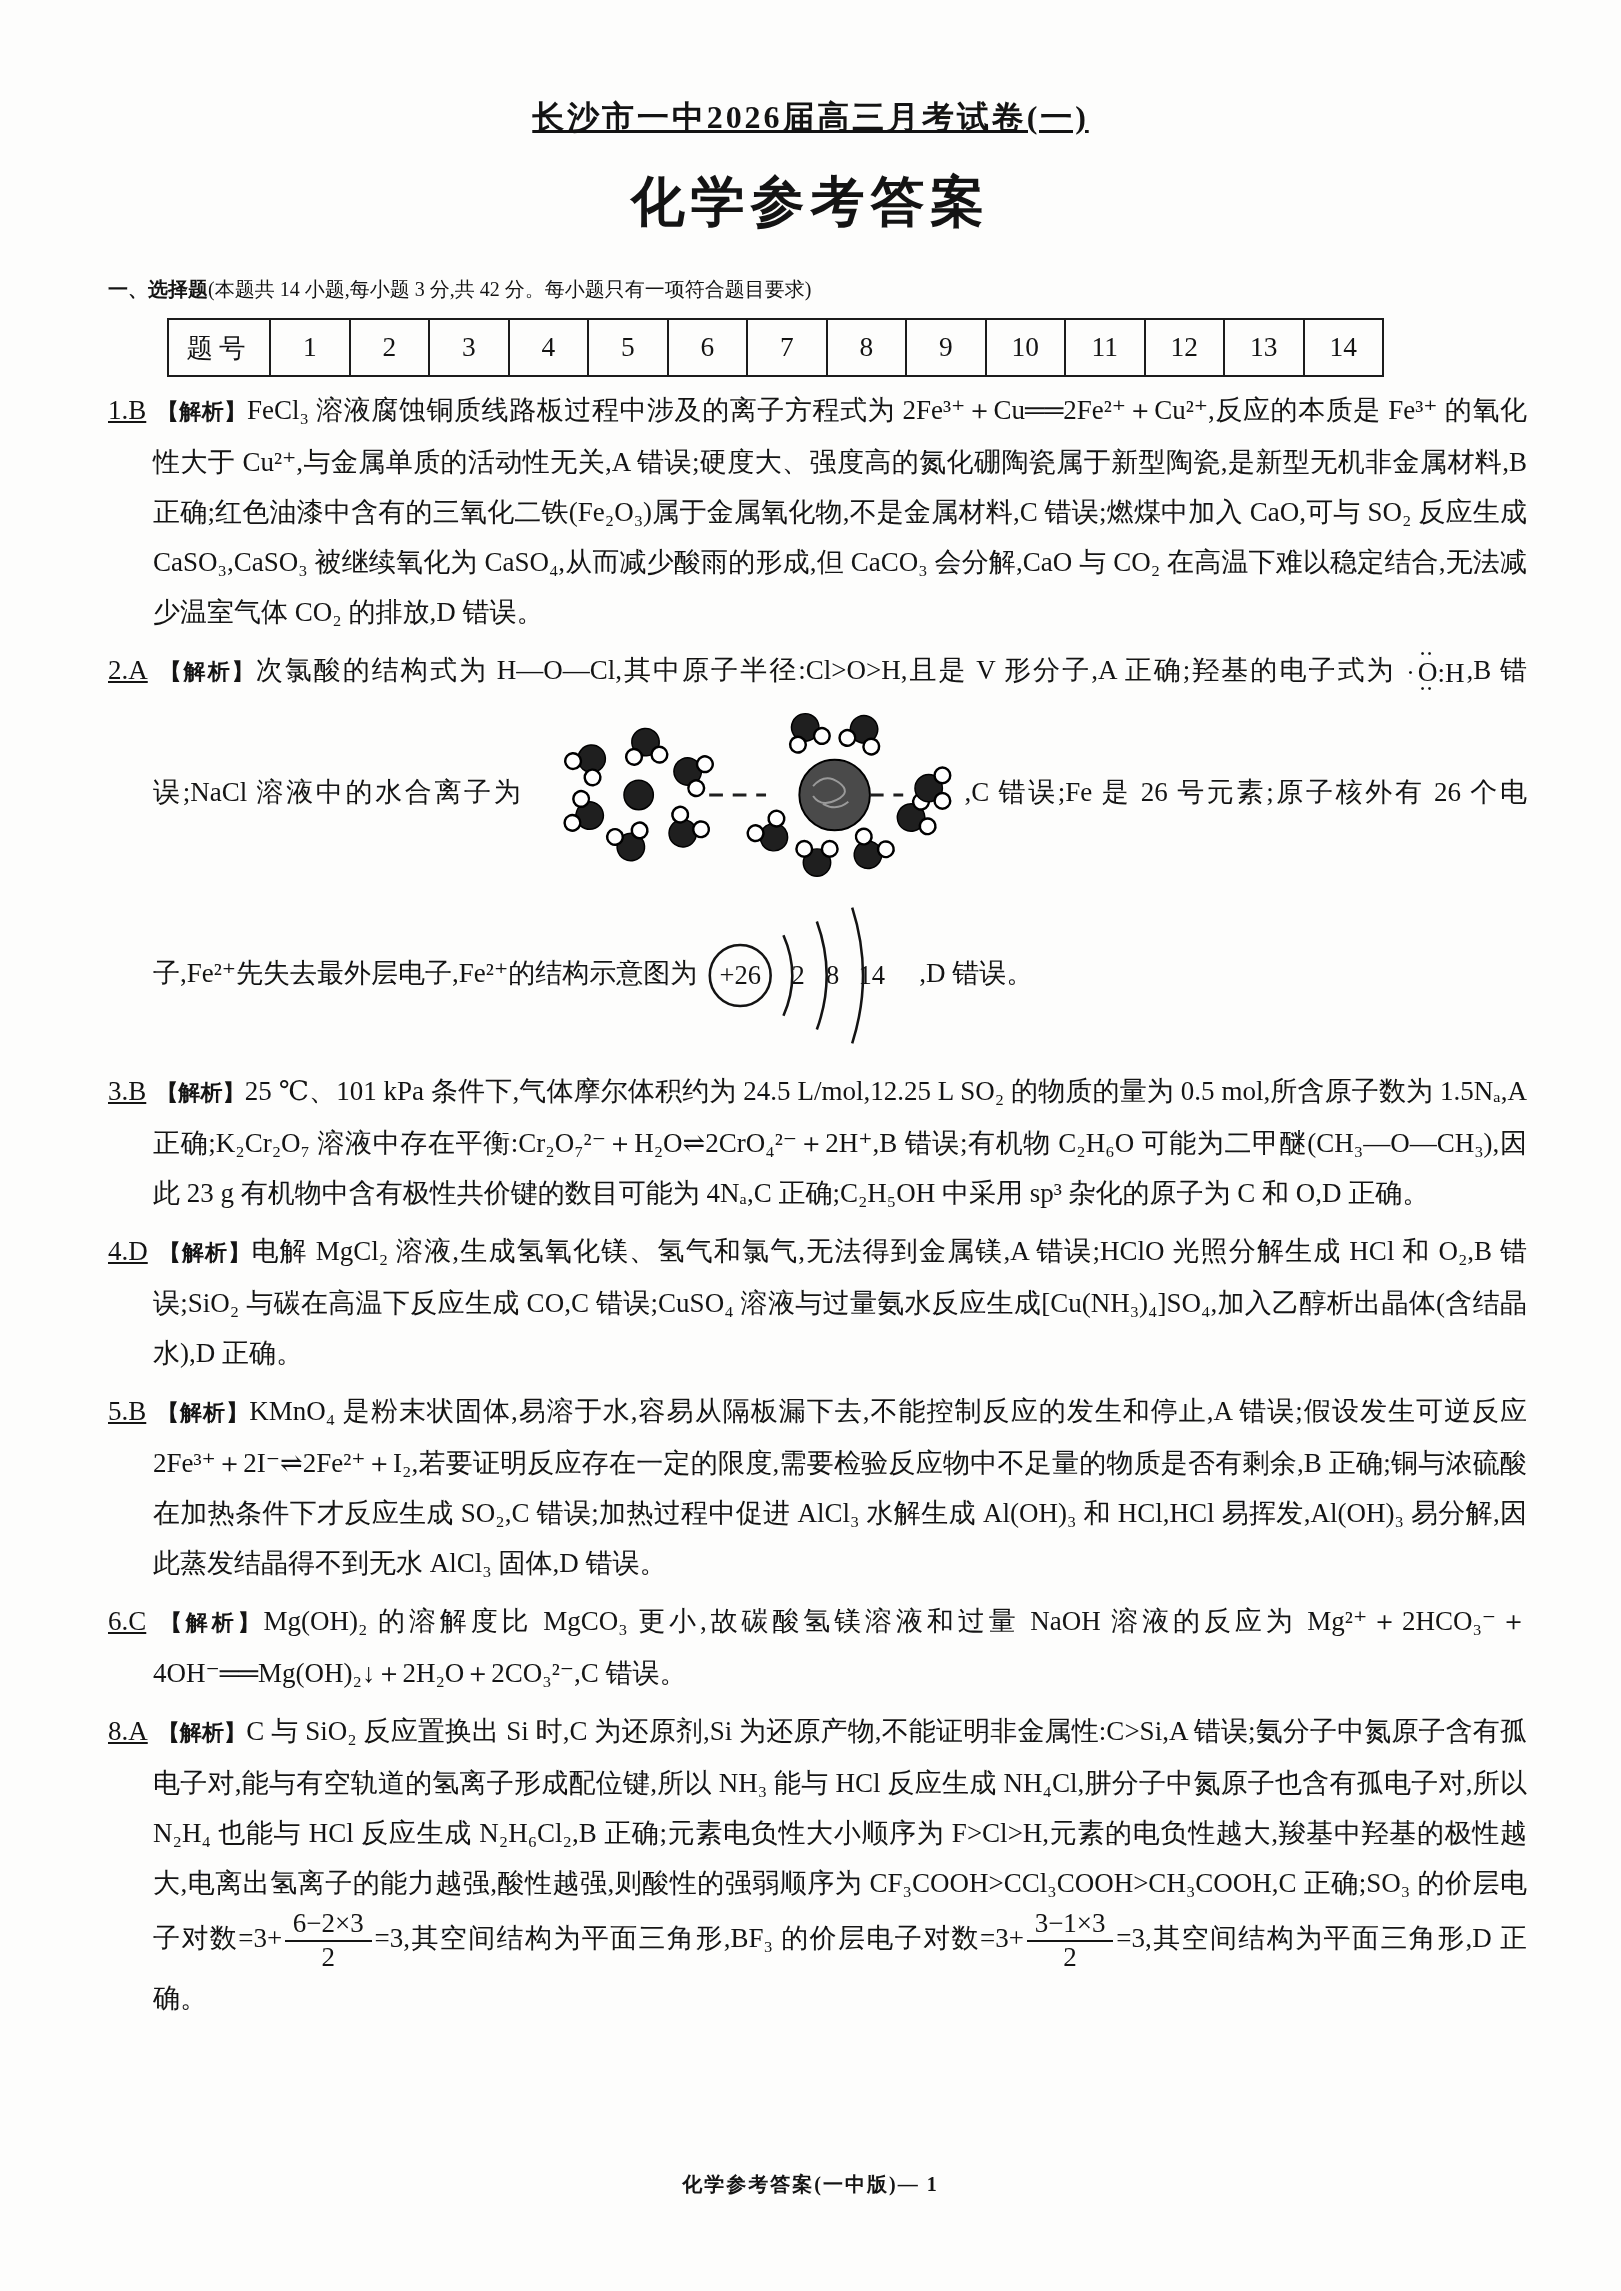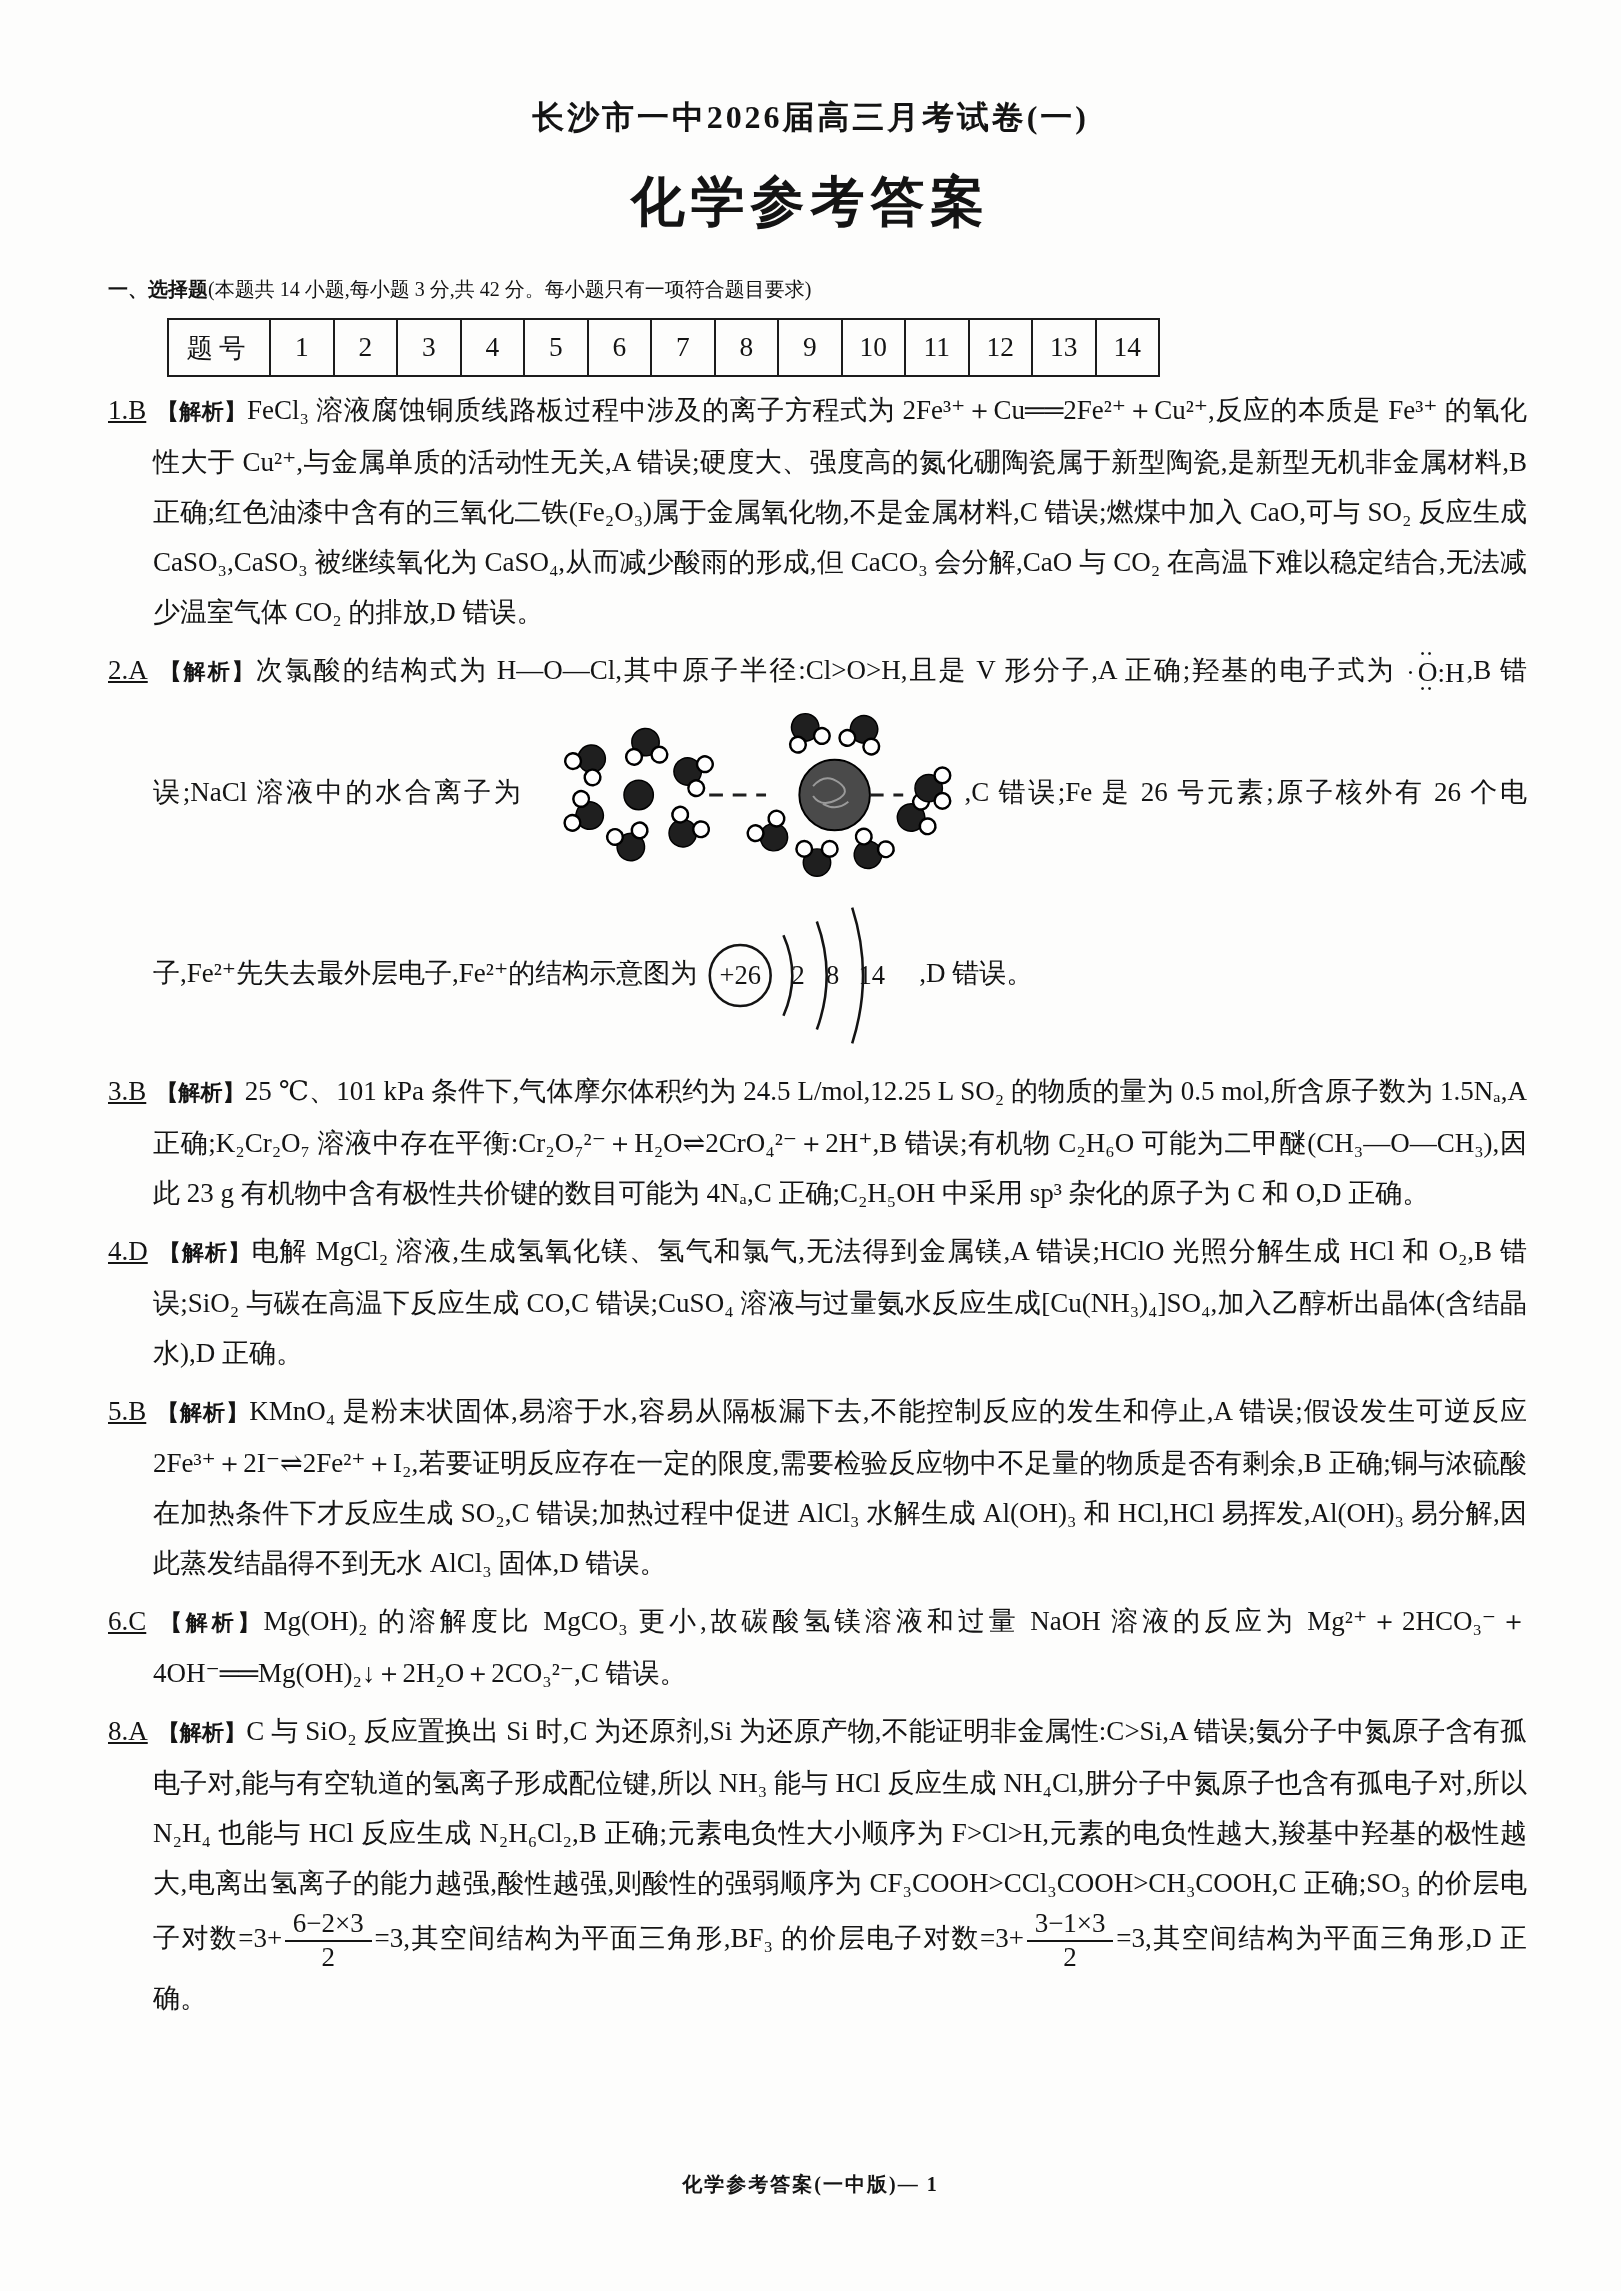--- a/index.html
+++ b/index.html
@@ -11,38 +11,39 @@
     color:#141414;
     font-family:"Liberation Serif","DejaVu Serif",serif;
     overflow:hidden;
   }
   .header-title{
     margin-top:96px;
     text-align:center;
     font-size:32px;
     font-weight:bold;
     letter-spacing:2.9px;
+    text-decoration:underline;
   }
   .main-title{
     margin:25.5px 0 0 0;
     text-align:center;
     font-size:54px;
     font-weight:bold;
     letter-spacing:5.9px;
   }
   .content{margin:0 94px 0 108px;}
   .section-heading{
     margin-top:37px;
     font-size:20px;
   }
   .section-heading .lead{font-weight:bold;}
   table.answers{
     border-collapse:collapse;
     margin:15.7px 0 0 59px;
-    width:993px;
+    width:1217px;
     table-layout:fixed;
   }
   table.answers td{
     border:2.5px solid #1c1c1c;
     height:55px;
     text-align:center;
     font-size:27.4px;
     padding:0;
   }
   table.answers td.hdr{width:100px;font-size:26.5px;letter-spacing:5.9px;}

